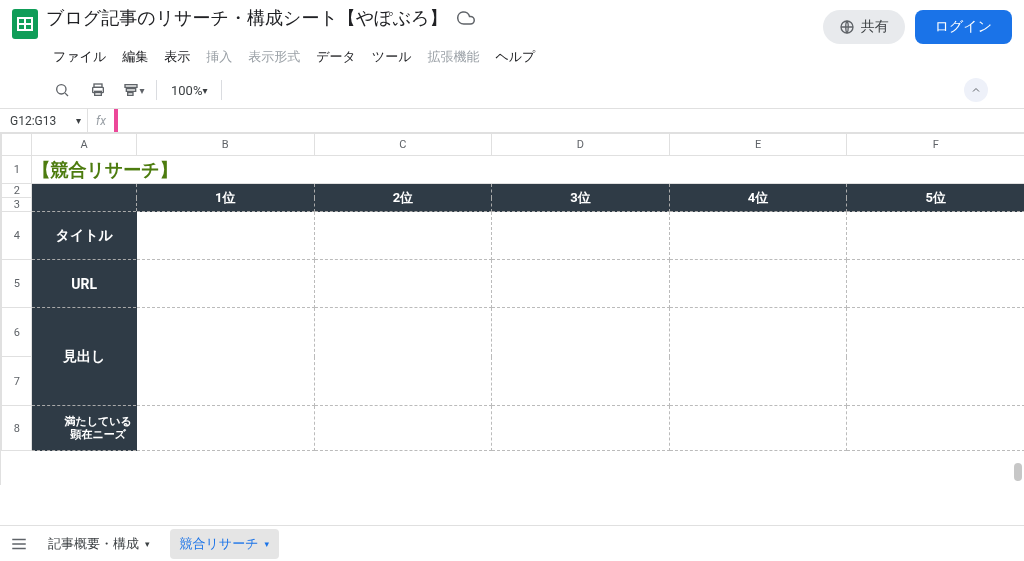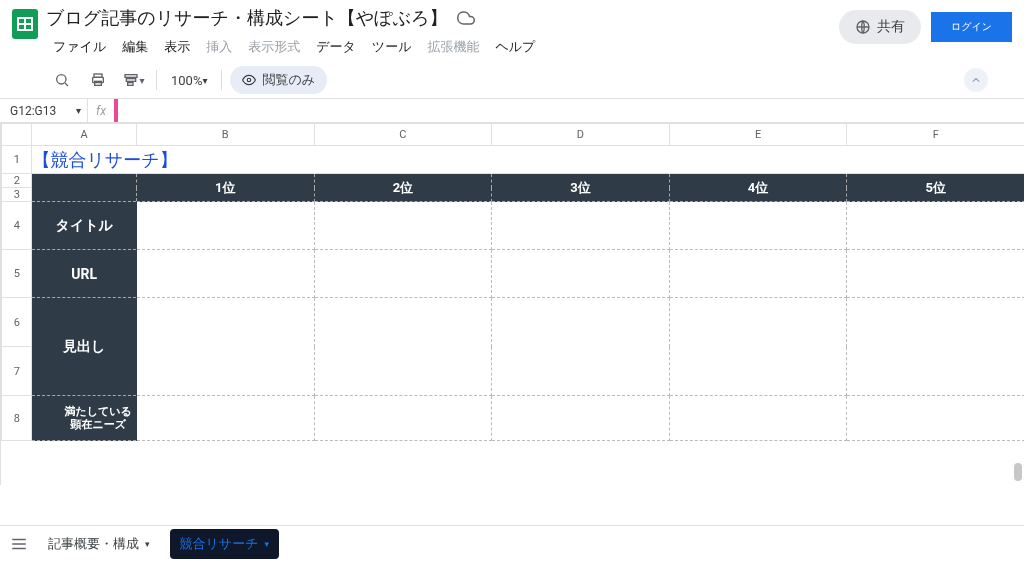--- a/index.html
+++ b/index.html
@@ -20,21 +20,21 @@
     display: flex;
     align-items: flex-start;
     padding: 6px 12px 0 12px;
     gap: 8px;
   }
   .sheets-logo {
     width: 26px; height: 35px;
     display: flex; align-items:center; justify-content:center;
   }
   .sheets-logo svg { width: 26px; height: 35px; }
-  .title-block { flex: 1; display: flex; flex-direction: column; gap: 6px; }
+  .title-block { flex: 1; display: flex; flex-direction: column; gap: 16px; }
   .doc-title-row { display: flex; align-items: center; gap: 10px; }
   .doc-title { font-size: 18px; color: #202124; }
   .cloud-icon { color: #5f6368; display:flex; }
   .menu-bar { display: flex; gap: 2px; padding-bottom:4px;}
   .menu-item {
     padding: 2px 7px;
     border-radius: 4px;
     cursor: pointer;
     color: #202124;
   }
@@ -44,23 +44,23 @@
     background: #e8eaed;
     border-radius: 24px;
     padding: 8px 16px;
     display: flex; align-items: center; gap:6px;
     font-size: 14px; color:#3c4043;
     cursor:pointer;
   }
   .login-btn {
     background: #1a73e8;
     color: #fff;
-    border-radius: 0;
+    border-radius: 8px;
     padding: 8px 20px;
-    font-size: 10px;
+    font-size: 14px;
     cursor:pointer;
   }
 
   
   .toolbar {
     display: flex;
     align-items: center;
     gap: 8px;
     padding: 4px 12px 4px 48px;
     border-bottom: 1px solid #e0e0e0;
@@ -161,21 +161,21 @@
     border-right:1px dashed #aaa !important;
     border-bottom:1px dashed #aaa !important;
   }
   .dark-side{
     background:#2f3b46;color:#fff;font-weight:700;text-align:center;
     font-size:14px;
     border-right:1px solid #2f3b46 !important;
     border-bottom:1px dashed #aaa !important;
   }
   .big-title{
-    font-size:18px;font-weight:400;color:#1d4ed8;padding-left:6px;
+    font-size:18px;font-weight:700;color:#4d7c0f;padding-left:6px;
     border:1px solid #e0e0e0 !important;
   }
   tr.r2 td.cell, tr.r3 td.cell{height:15px;}
   tr.r1 td.cell{height:28px;}
   tr.r4 td.cell{height:48px;}
   tr.r5 td.cell{height:48px;}
   tr.r6 td.cell{height:98px;}
   tr.r8 td.cell{height:45px;padding-left:28px;}
   .small-text{font-size:11px;line-height:1.2;}
   .v-scroll{
@@ -190,21 +190,21 @@
     display:flex;align-items:center;gap:10px;padding:0 10px;
     background:#fff;
     margin-top:40px;
   }
   .all-sheets{color:#5f6368;cursor:pointer;display:flex;}
   .tab{
     padding:6px 10px;border-radius:4px;font-size:13px;
     display:flex;align-items:center;gap:6px;cursor:pointer;
   }
   .tab.inactive{color:#3c4043;}
-  .tab.active{background:#0f172a;color:#1a73e8;font-weight:500;}
+  .tab.active{background:#e5e5e5;color:#1a73e8;font-weight:500;}
   .tab .caret{font-size:9px;}
 
   .chev{font-size:10px;}
 </style>
 </head>
 <body>
 
 <div class="title-bar">
   <div class="sheets-logo">
     <svg viewBox="0 0 26 35">
@@ -270,27 +270,20 @@
         <rect x="7" y="16" width="8" height="4"></rect>
       </svg>
     <span class="chev">▾</span>
   </div>
   <div class="tb-sep"></div>
   <div class="zoom">
     <span>100%</span>
     <span class="chev">▾</span>
   </div>
   <div class="tb-sep"></div>
-  <div class="view-only-pill">
-    <svg width="14" height="14" viewBox="0 0 24 24" fill="none" stroke="#3c4043" stroke-width="2">
-        <path d="M1 12s4-8 11-8 11 8 11 8-4 8-11 8-11-8-11-8z"></path>
-        <circle cx="12" cy="12" r="3"></circle>
-      </svg>
-    <span>閲覧のみ</span>
-  </div>
   <div class="collapse-caret">
     <svg width="12" height="12" viewBox="0 0 24 24" fill="none" stroke="#5f6368" stroke-width="2">
         <polyline points="18 15 12 9 6 15"></polyline>
       </svg>
   </div>
 </div>
 
 <div class="namebox-row">
   <div class="namebox">
     <span>G12:G13</span>

